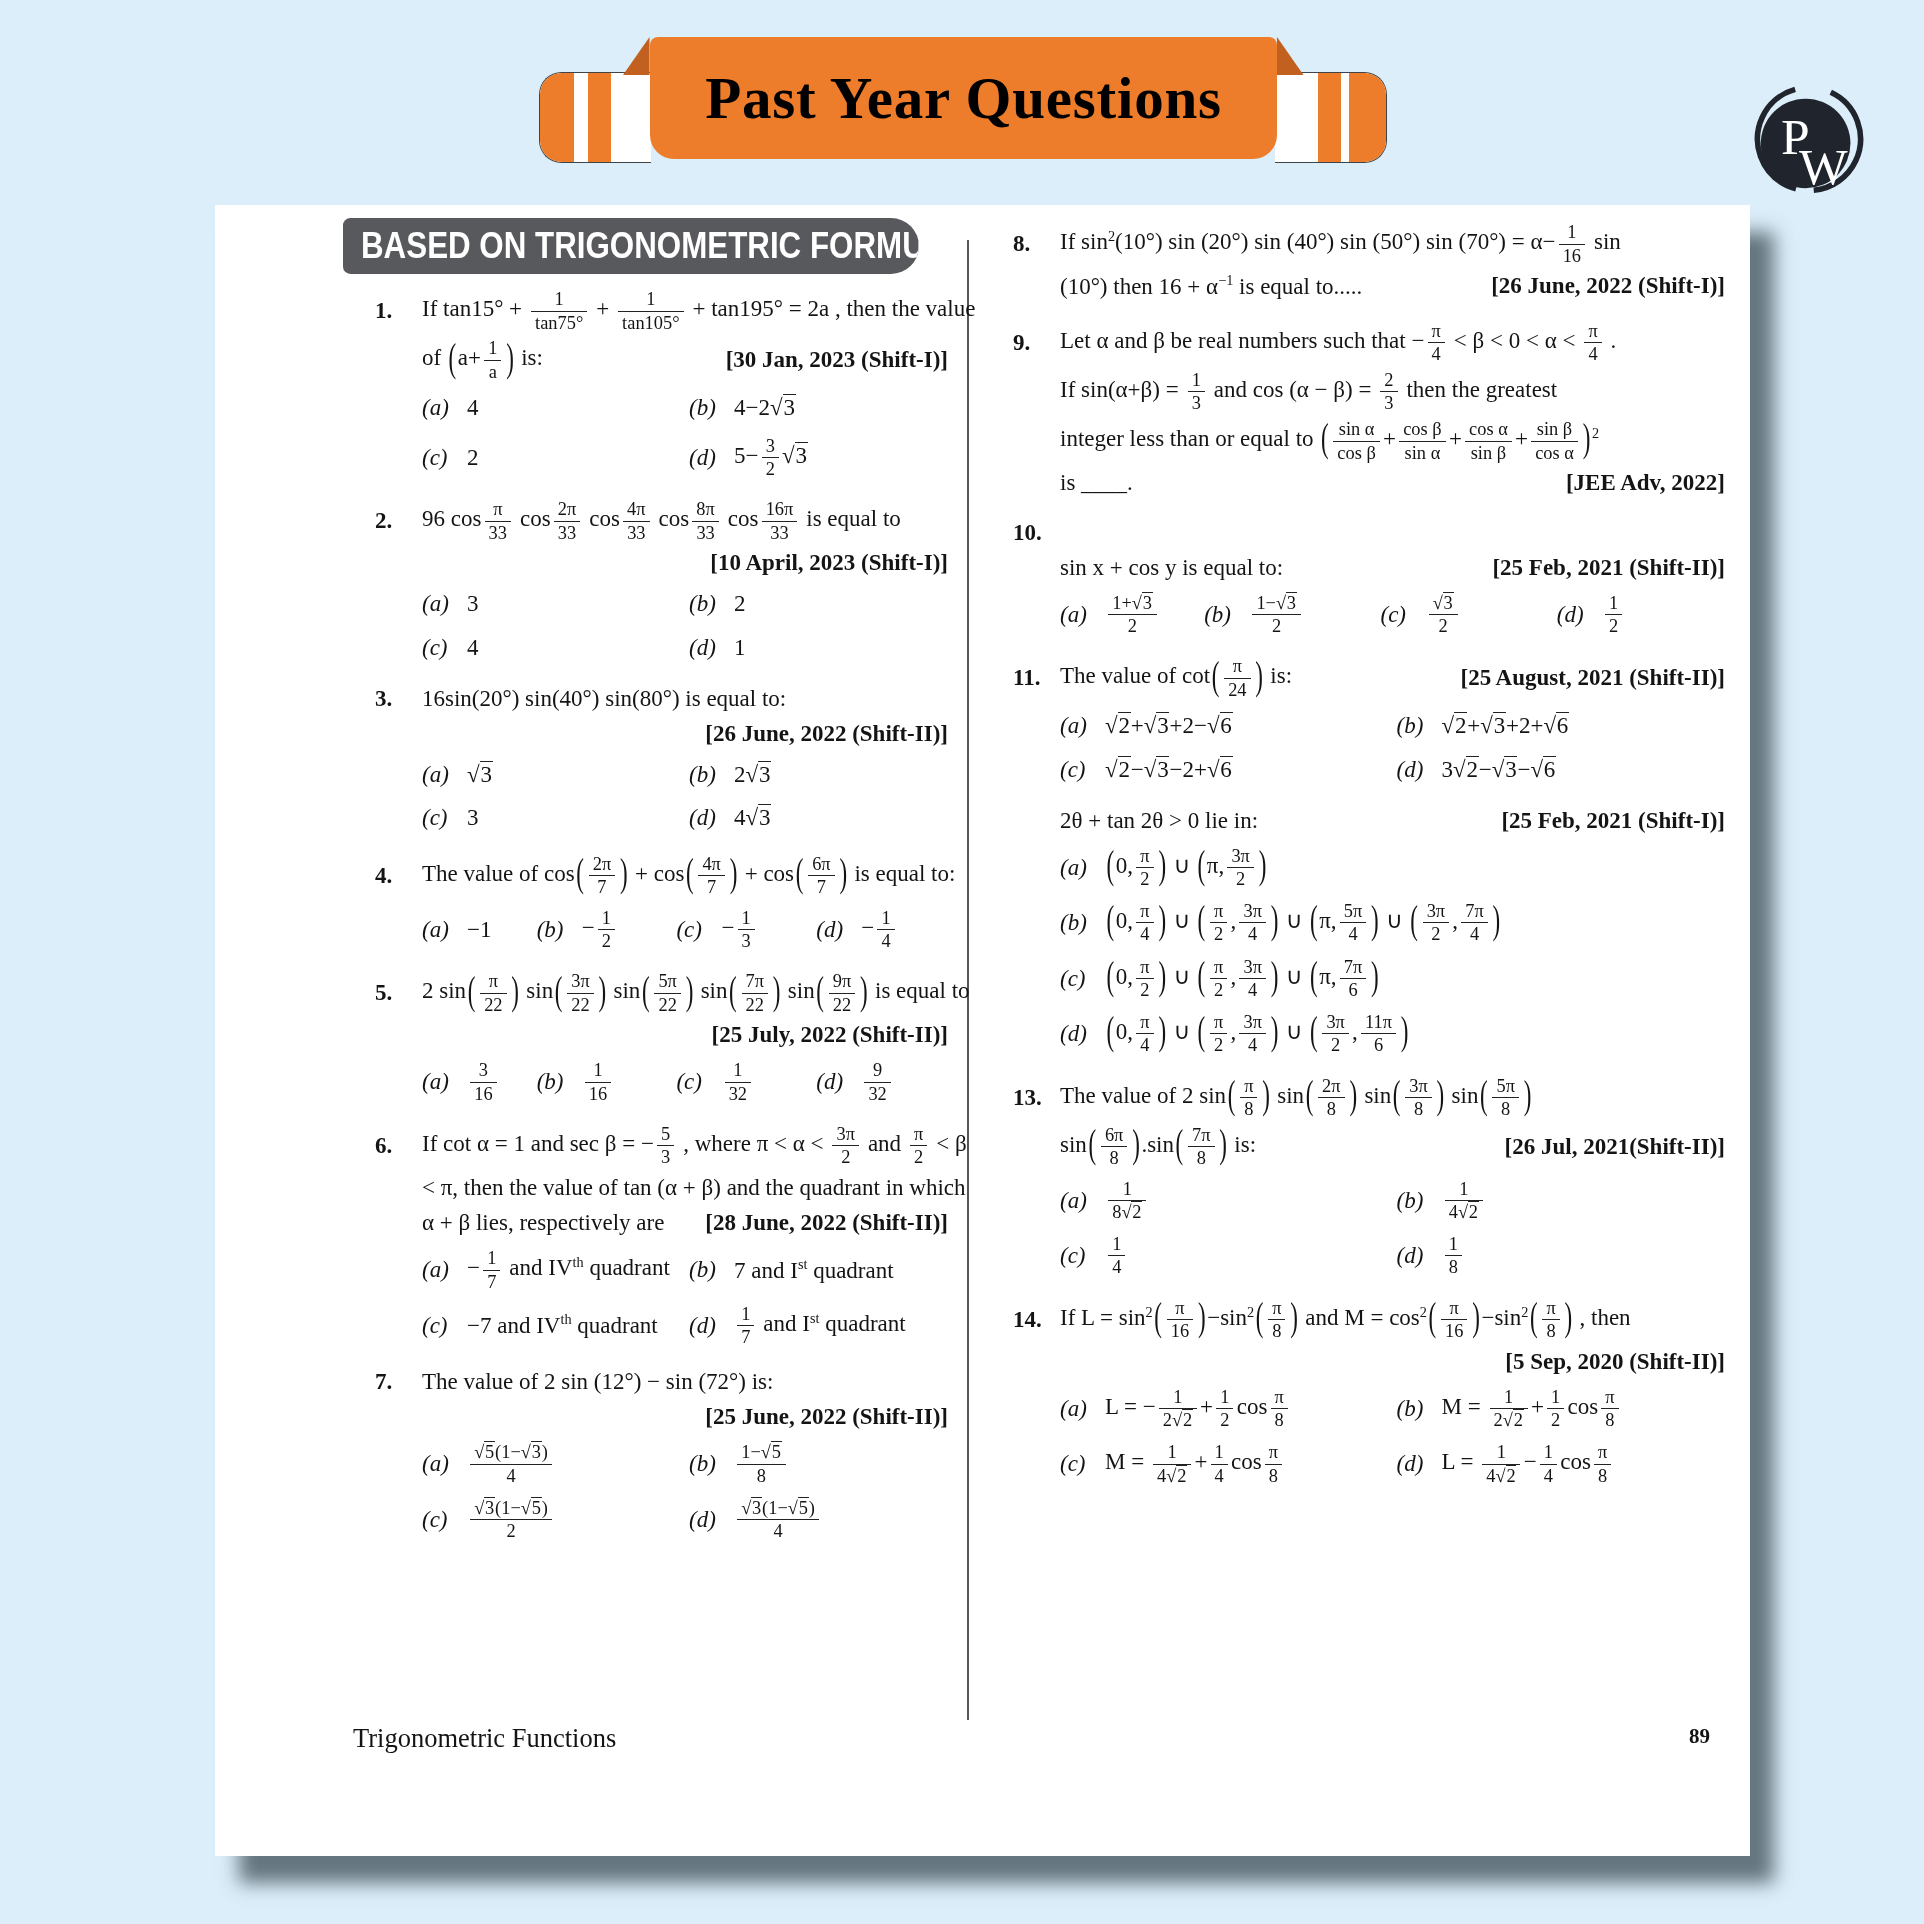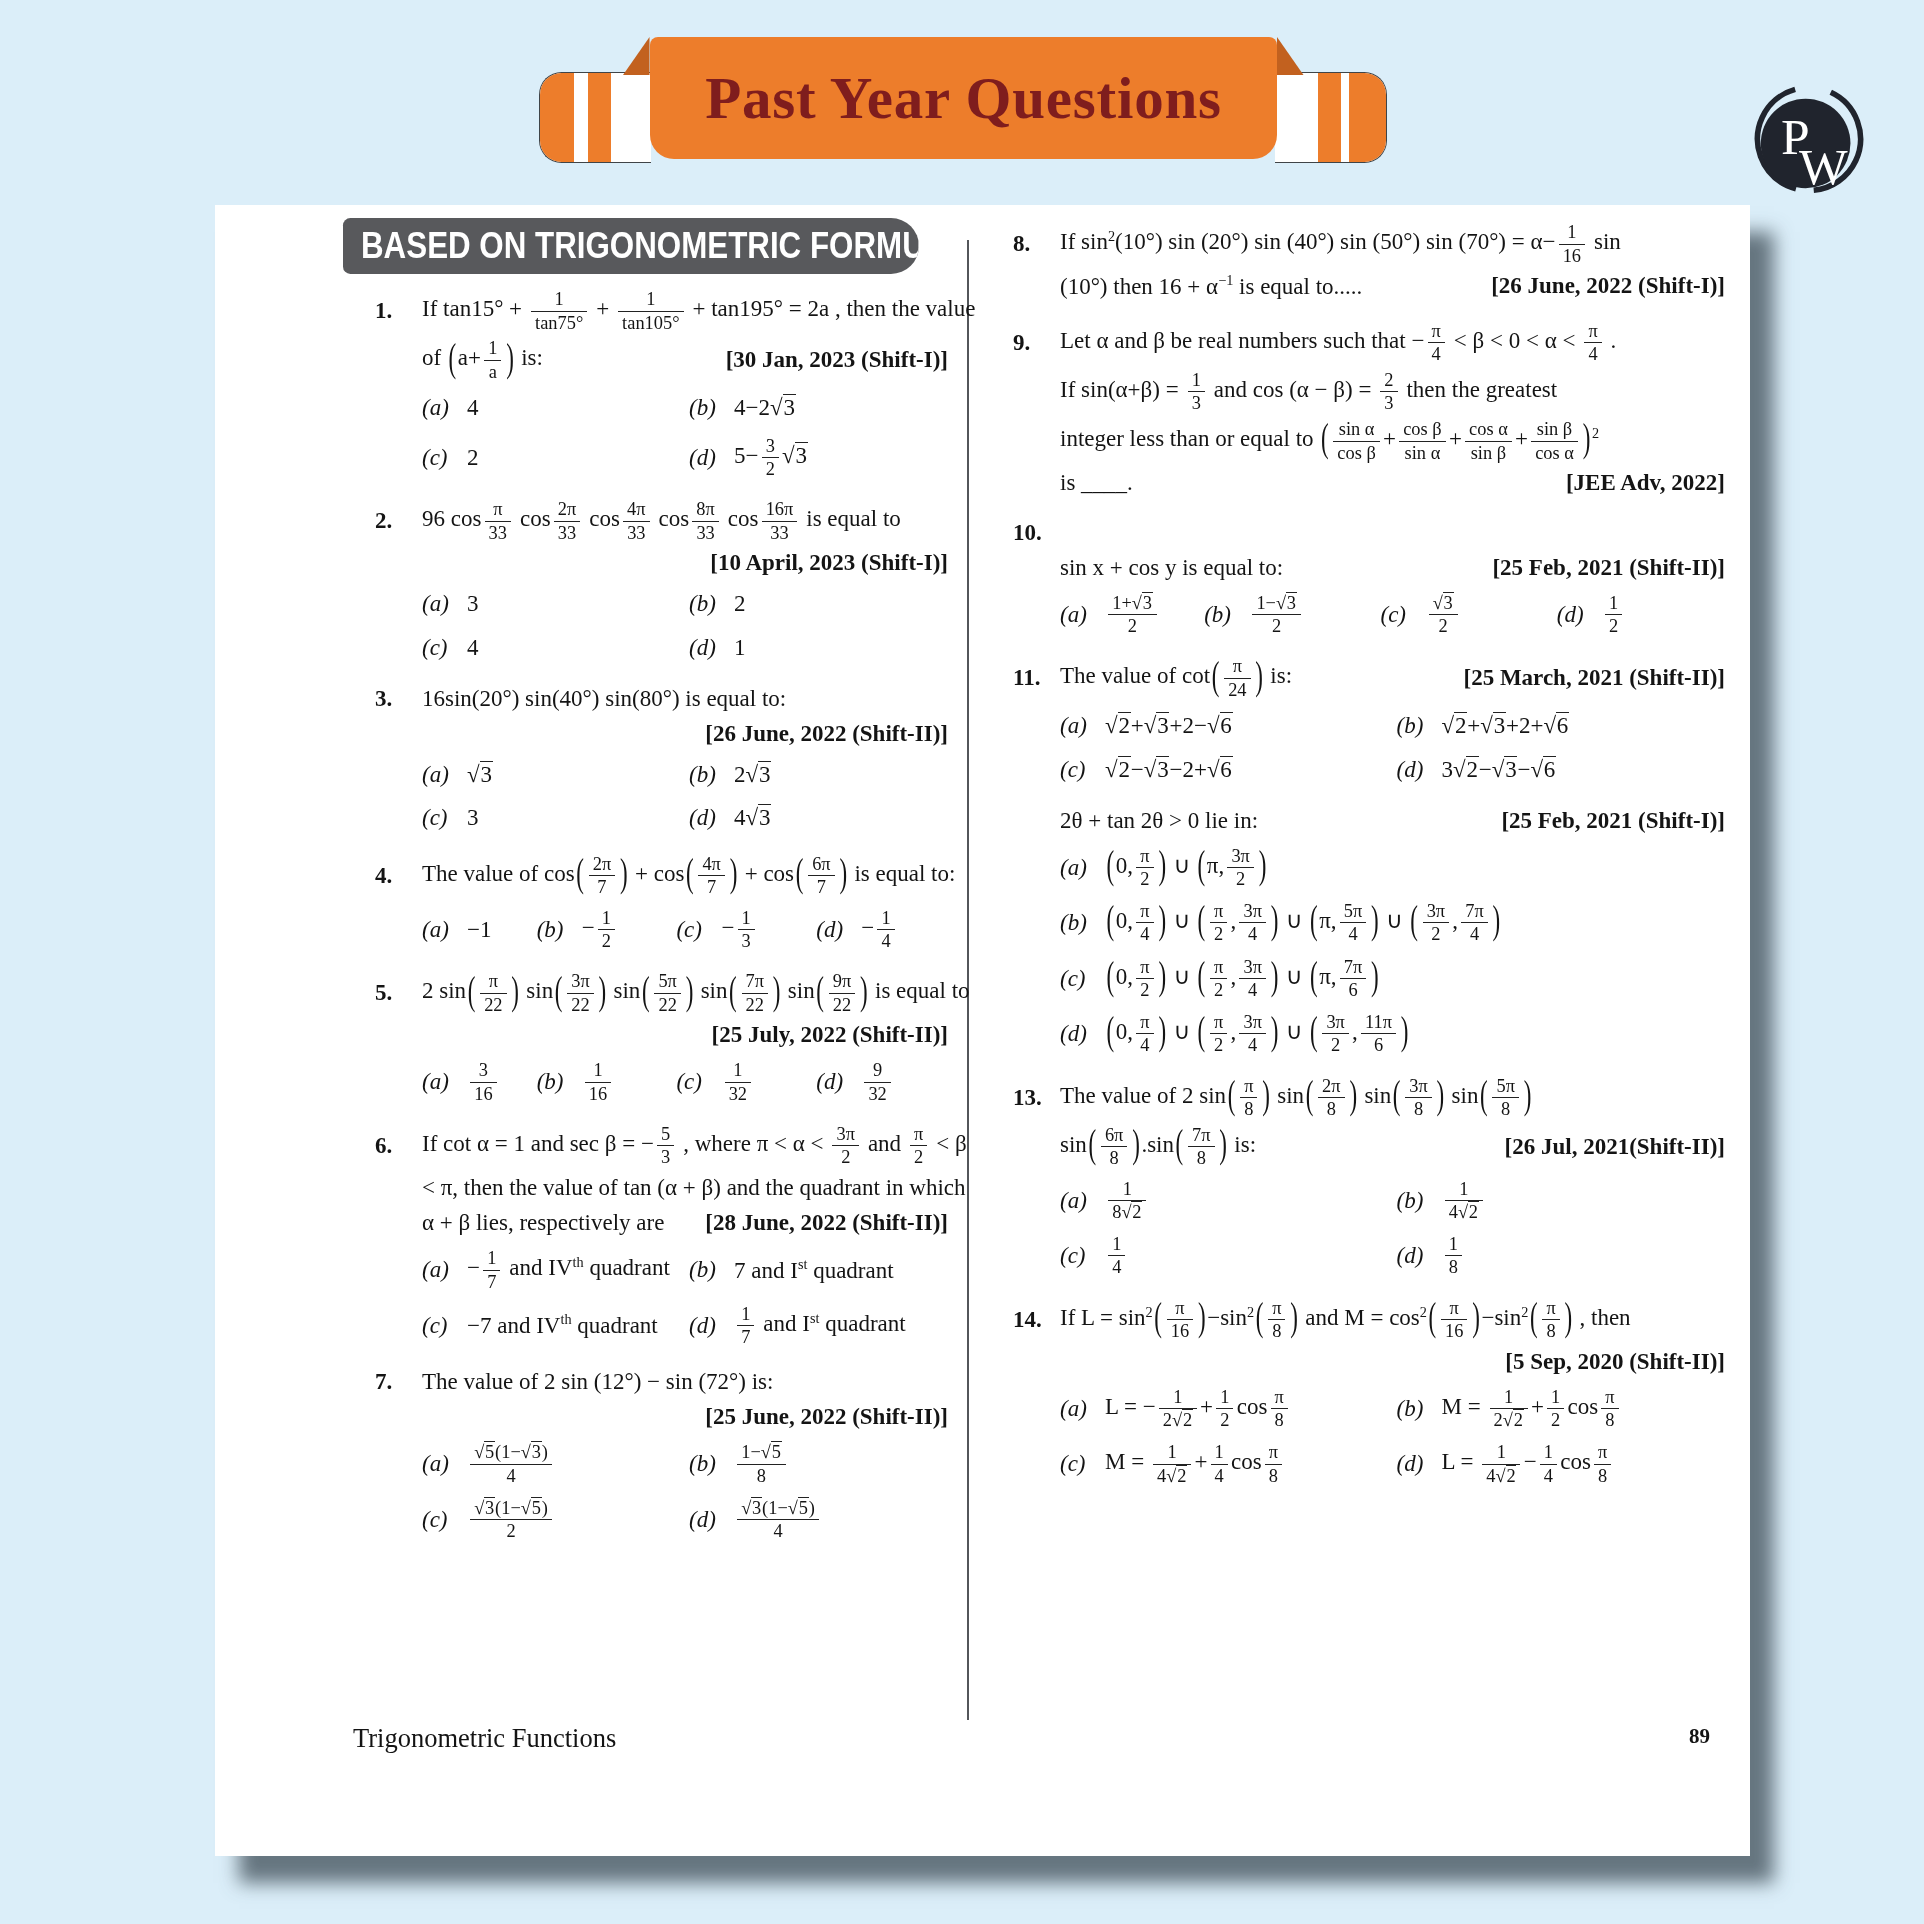--- a/index.html
+++ b/index.html
@@ -8,21 +8,21 @@
     background:#dbeef9;color:#141414;
     font-family:"Liberation Serif",serif;
   }
   
   .banner{position:absolute;left:539px;top:37px;width:849px;height:130px}
   .banner .main{
     position:absolute;left:111px;top:0;width:627px;height:122px;
     background:#ed7d2b;border-radius:8px 8px 24px 24px;
     display:flex;align-items:center;justify-content:center;z-index:3;
   }
-  .banner .main h1{margin:0;font-weight:700;font-size:59px;color:#7f1d1d;letter-spacing:0.8px}
+  .banner .main h1{margin:0;font-weight:700;font-size:59px;color:#000000;letter-spacing:0.8px}
   .fold{position:absolute;top:0;width:26.5px;height:38px;background:#c2611f;z-index:2}
   .fold-l{left:84px;clip-path:polygon(100% 0,100% 100%,0 100%)}
   .fold-r{left:738px;clip-path:polygon(0 0,100% 100%,0 100%)}
   .tab{position:absolute;top:35px;height:91px;display:flex;overflow:hidden;
        border:1.6px solid #3f4448;box-sizing:border-box;background:#fff;z-index:1}
   .tab-left{left:0;width:112px;border-right:none;border-radius:22.5px 0 0 22.5px}
   .tab-right{left:736px;width:112px;border-left:none;border-radius:0 22.5px 22.5px 0}
   .tab .or{background:#ed7d2b}.tab .wh{background:#ffffff}
   .tab-left .s1{width:34px}.tab-left .s2{width:13.6px}.tab-left .s3{width:23px}.tab-left .s4{flex:1}
   .tab-right .s1{flex:1}.tab-right .s2{width:23px}.tab-right .s3{width:8px}.tab-right .s4{width:37px}
@@ -494,21 +494,21 @@
           </div>
         </div>
       </div>
       <div class="q">
         <div class="qline">
           <span class="qnum">11.</span>
           <span class="qtext">The value of cot<span class="bp">(</span><span class="fr">
               <span class="nu">π</span>
               <span class="de">24</span>
             </span><span class="bp">)</span> is:</span>
-          <span class="qref">[25 March, 2021 (Shift-II)]</span>
+          <span class="qref">[25 August, 2021 (Shift-II)]</span>
         </div>
         <div class="opts cols2">
           <div class="opt">
             <span class="olab">(a)</span>
             <span class="omath"><span class="sq">√<span class="ov">2</span></span>+<span class="sq">√<span class="ov">3</span></span>+2−<span class="sq">√<span class="ov">6</span></span></span>
           </div>
           <div class="opt">
             <span class="olab">(b)</span>
             <span class="omath"><span class="sq">√<span class="ov">2</span></span>+<span class="sq">√<span class="ov">3</span></span>+2+<span class="sq">√<span class="ov">6</span></span></span>
           </div>

